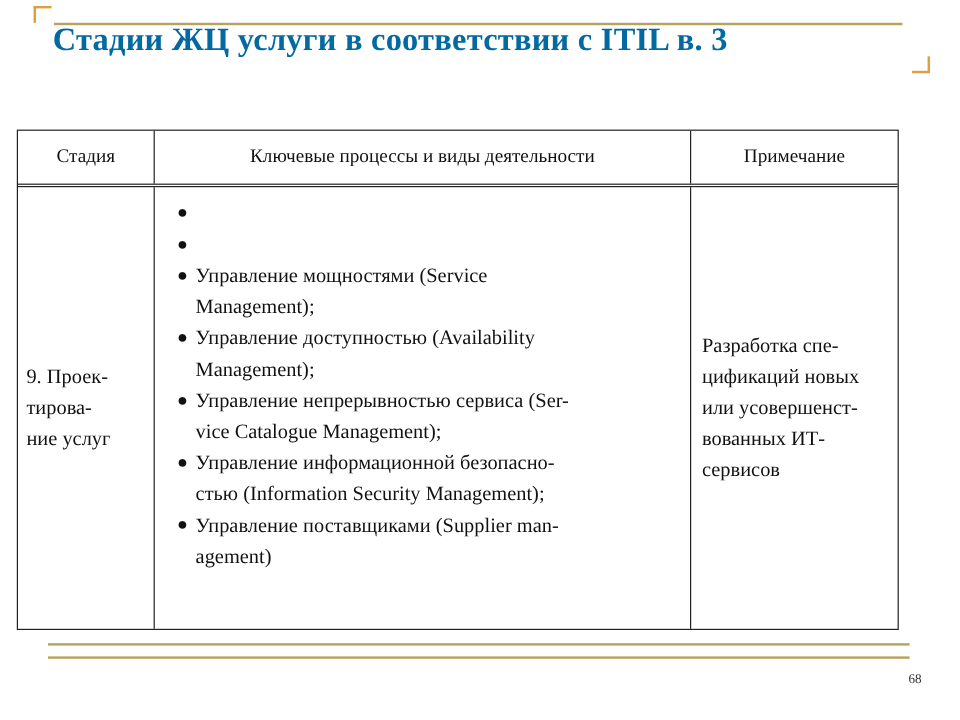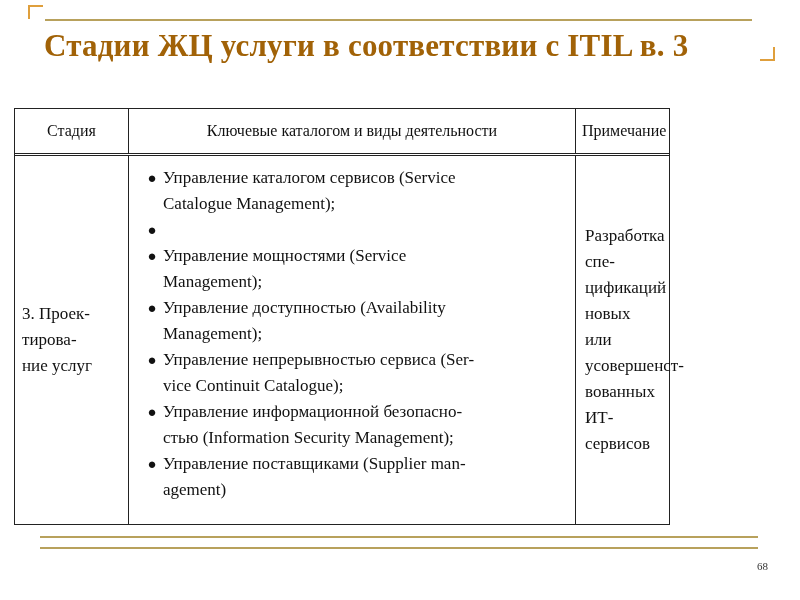--- a/index.html
+++ b/index.html
@@ -21,29 +21,29 @@
     position:absolute;left:760px;top:47px;width:13px;height:12px;
     border-right:2px solid #df9f3c;border-bottom:2px solid #df9f3c;
   }
   .rule-bottom-1{
     position:absolute;left:40px;top:536px;width:718px;height:2px;background:#b8a15c;
   }
   .rule-bottom-2{
     position:absolute;left:40px;top:547px;width:718px;height:2px;background:#b8a15c;
   }
   .slide-title{
-    position:absolute;left:44px;top:28px;width:730px;
-    font-size:31px;font-weight:700;color:#a16207;letter-spacing:.2px;
+    position:absolute;left:44px;top:18px;width:730px;
+    font-size:27px;font-weight:700;color:#0369a1;letter-spacing:.2px;
   }
   .page-number{
     position:absolute;right:32px;top:560px;font-size:11px;color:#333;
   }
   
   .itil-table{
-    position:absolute;left:14px;top:108px;width:656px;
+    position:absolute;left:14px;top:108px;width:735px;
     border:1.5px solid #222;box-sizing:border-box;background:#fff;
   }
   .t-row{display:grid;grid-template-columns:114px 447px 1fr;}
   .t-head{border-bottom:3px double #222;}
   .h-cell{
     padding:13px 6px;text-align:center;font-size:16px;color:#111;
     border-right:1.5px solid #222;box-sizing:border-box;
   }
   .h-cell:last-child{border-right:none;}
   .t-body{height:368px;}
@@ -73,51 +73,49 @@
 <div class="rule-top"></div>
 <div class="corner-title-r"></div>
 <div class="rule-bottom-1"></div>
 <div class="rule-bottom-2"></div>
 
 <div class="slide-title">Стадии ЖЦ услуги в соответствии с ITIL в. 3</div>
 
 <div class="itil-table">
   <div class="t-row t-head">
     <div class="h-cell">Стадия</div>
-    <div class="h-cell">Ключевые каталогом и виды деятельности</div>
+    <div class="h-cell">Ключевые процессы и виды деятельности</div>
     <div class="h-cell">Примечание</div>
   </div>
   <div class="t-row t-body">
-    <div class="cell cell-stage">3. Проек-
+    <div class="cell cell-stage">9. Проек-
 тирова-
 ние услуг</div>
     <div class="cell cell-processes">
       <ul class="process-list">
           <li>
             <span class="bullet">●</span>
-            <span class="li-text">Управление каталогом сервисов (Service
-Catalogue Management);</span>
           </li>
           <li>
             <span class="bullet">●</span>
           </li>
           <li>
             <span class="bullet">●</span>
             <span class="li-text">Управление мощностями (Service
 Management);</span>
           </li>
           <li>
             <span class="bullet">●</span>
             <span class="li-text">Управление доступностью (Availability
 Management);</span>
           </li>
           <li>
             <span class="bullet">●</span>
             <span class="li-text">Управление непрерывностью сервиса (Ser-
-vice Continuit Catalogue);</span>
+vice Catalogue Management);</span>
           </li>
           <li>
             <span class="bullet">●</span>
             <span class="li-text">Управление информационной безопасно-
 стью (Information Security Management);</span>
           </li>
           <li>
             <span class="bullet">●</span>
             <span class="li-text">Управление поставщиками (Supplier man-
 agement)</span>

